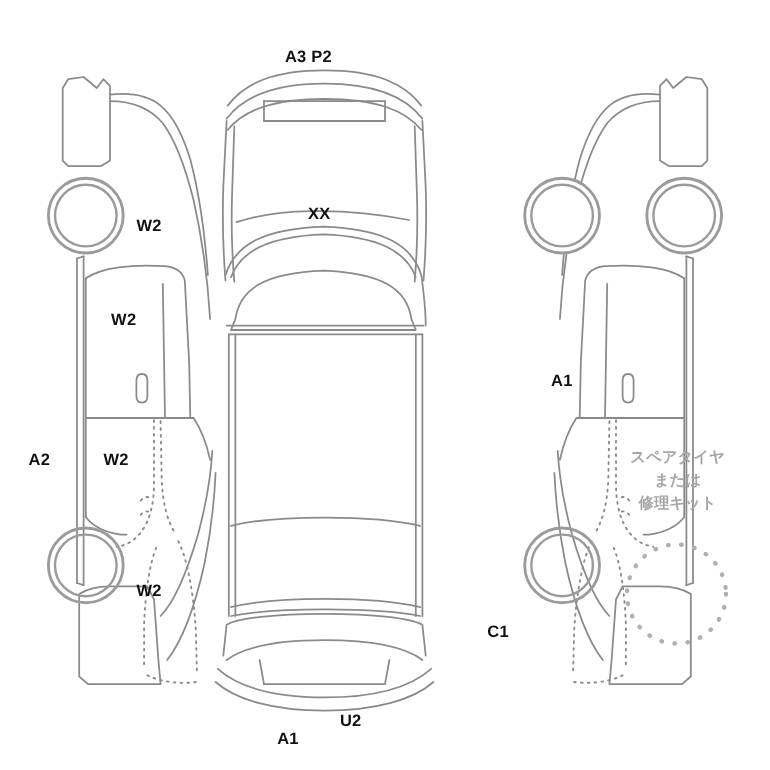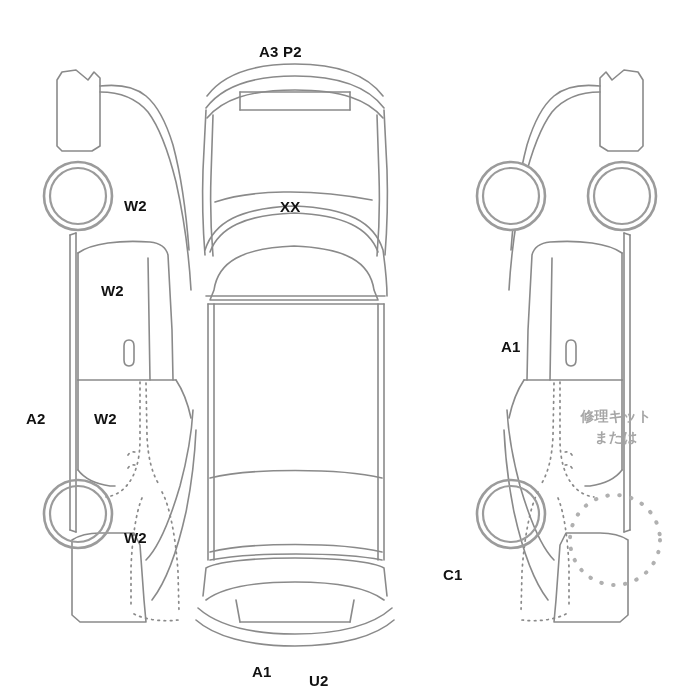--- a/index.html
+++ b/index.html
@@ -200,38 +200,39 @@
         <path d="M354,600 L350,622"></path>
         <path d="M240,622 L350,622"></path>
       </g>
 
       <circle cx="615" cy="540" r="45" stroke="#b0b0b0" stroke-width="4" stroke-linecap="round" stroke-dasharray="0.5 11.5"></circle>
     </g>
   </svg>
 
   <div class="lbl" style="left:259px; top:44px;">A3 P2</div>
 
-  <div class="lbl" style="left:280px; top:199px;">XX</div>
+  <div class="lbl" style="left:280px; top:187px;">XX</div>
 
   <div class="lbl" style="left:124px; top:198px;">W2</div>
 
   <div class="lbl" style="left:101px; top:283px;">W2</div>
 
   <div class="lbl" style="left:94px; top:411px;">W2</div>
 
   <div class="lbl" style="left:124px; top:530px;">W2</div>
 
   <div class="lbl" style="left:26px; top:411px;">A2</div>
 
   <div class="lbl" style="left:501px; top:339px;">A1</div>
 
   <div class="lbl" style="left:443px; top:567px;">C1</div>
 
   <div class="lbl" style="left:252px; top:664px;">A1</div>
 
-  <div class="lbl" style="left:309px; top:673px;">U2</div>
+  <div class="lbl" style="left:309px; top:648px;">U2</div>
 
   <div class="spare-note" style="left:556px; top:406px; width:120px;">
+    <div>スペアタイヤ</div>
+    <div>または</div>
     <div>修理キット</div>
-    <div>または</div>
   </div>
 
 </div>
 
 </body></html>

